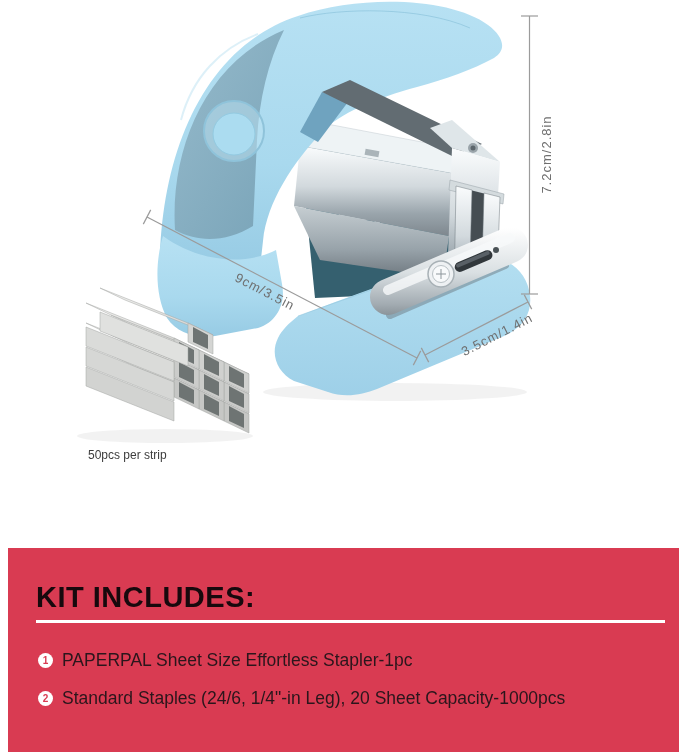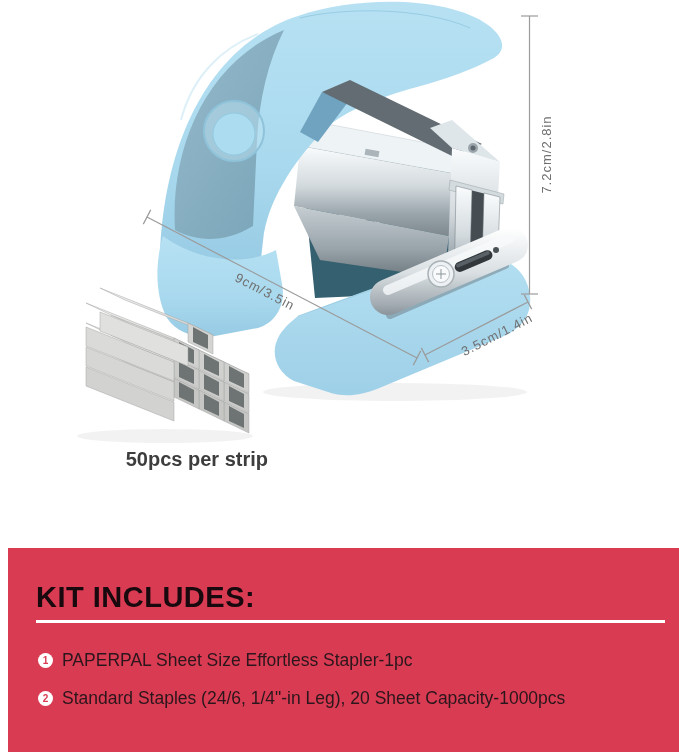--- a/index.html
+++ b/index.html
@@ -10,22 +10,22 @@
   .art{position:absolute;left:0;top:0;}
   
   .dim-label{
     position:absolute;font-size:13px;letter-spacing:1px;color:var(--dim-text,#6F6F6F);
     text-align:center;transform-origin:center;white-space:nowrap;
   }
   .dim-label.height{left:466px;top:147px;width:160px;transform:rotate(-90deg);}
   .dim-label.width{left:190px;top:284px;width:150px;transform:rotate(27.5deg);}
   .dim-label.depth{left:422px;top:327px;width:150px;transform:rotate(-27deg);}
   .caption{
-    position:absolute;left:88px;top:448px;width:180px;text-align:right;
-    font-size:20px;color:var(--caption-text,#3D3D3D);font-weight:bold;
+    position:absolute;left:88px;top:448px;width:180px;text-align:left;
+    font-size:12px;color:var(--caption-text,#3D3D3D);
   }
   
   .banner{
     position:absolute;left:8px;top:548px;width:675px;height:230px;
     background:var(--banner-red,#D93B52);
   }
   .banner h1{
     position:absolute;left:28px;top:33px;margin:0;
     font-size:29px;font-weight:bold;letter-spacing:0.5px;
     color:var(--heading-text,#17090D);

